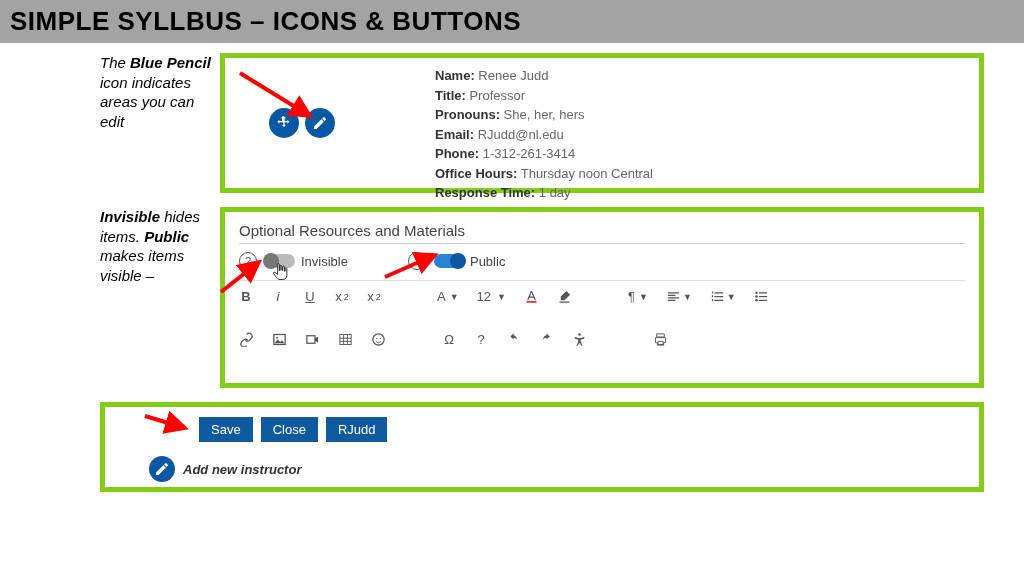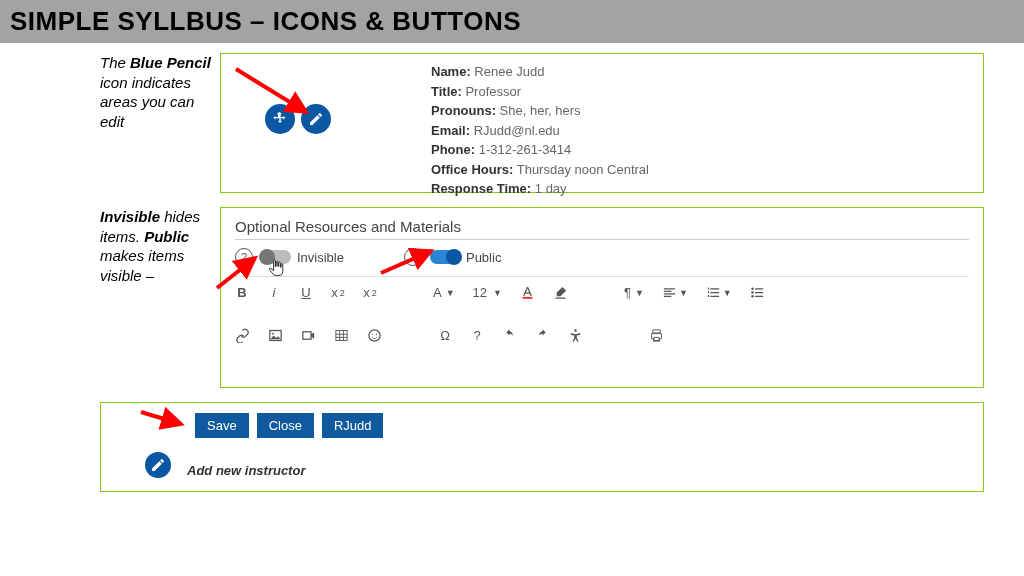--- a/index.html
+++ b/index.html
@@ -1,21 +1,21 @@
 <!DOCTYPE html>
 <html><head>
 <meta charset="utf-8">
 <style>
   * { box-sizing: border-box; }
   body { margin: 0; font-family: Arial, Helvetica, sans-serif; width:1024px; height:576px; background:#fff; color:#000; }
   .header { background:#a3a3a3; padding:6px 10px; font-size:26px; font-weight:700; letter-spacing:0.5px; }
   .content { padding:10px 40px 0 100px; }
   .row { display:flex; margin-bottom:14px; }
   .row .desc { width:120px; font-size:15px; line-height:1.3; padding-right:8px;font-style:italic; }
-  .panel { border:1px solid #84cc16; background:#fff; flex:1; position:relative; padding:10px 14px; }
+  .panel { border:5px solid #84cc16; background:#fff; flex:1; position:relative; padding:10px 14px; }
   .panel1-inner { display:flex; align-items:flex-start; }
   .circle-btn { width:30px; height:30px; border-radius:50%; background:#0a57a4; display:inline-flex; align-items:center; justify-content:center; color:#fff; margin-right:6px; }
   .circle-btn svg { width:16px; height:16px; fill:#fff; }
   .info { margin-left:50px; font-size:13px; color:#666; line-height:1.5; }
   .info .lbl { font-weight:700; color:#333; }
   .arrow { position:absolute; }
   .arrow svg { overflow:visible; }
   .panel2-title { font-size:15px; color:#444; border-bottom:1px solid #ccc; padding-bottom:4px; margin-bottom:8px; }
   .toggles { display:flex; gap:60px; align-items:center; margin-bottom:10px; }
   .helpmark { width:18px;height:18px;border:1.5px solid #555;border-radius:50%;display:inline-flex;align-items:center;justify-content:center;font-size:11px;color:#555;margin-right:8px;}
@@ -23,21 +23,21 @@
   .switch { width:30px;height:14px;border-radius:8px;background:#bbb;position:relative; margin-right:6px;}
   .switch .knob { width:16px;height:16px;border-radius:50%;background:#777;position:absolute;top:-1px;left:-2px;}
   .switch.on { background:#2a84d6;}
   .switch.on .knob { background:#0a57a4; left:auto; right:-2px;}
   .tlabel { font-size:13px; color:#444;}
   .toolbar { border-top:1px solid #e0e0e0; padding-top:8px; display:flex; flex-wrap:wrap; gap:14px 18px; align-items:center; color:#555; font-size:13px;}
   .tb-item { display:inline-flex; align-items:center; gap:2px; min-width:14px; justify-content:center;}
   .tb-item svg { width:15px; height:15px; fill:#555;}
   .row3-btns { display:flex; gap:8px; margin-bottom:14px; margin-left:80px;}
   .sbtn { background:#0f5a9e; color:#fff; font-size:13px; padding:5px 12px; border:none; }
-  .addinst { display:flex; align-items:flex-end; gap:10px; margin-left:30px;}
+  .addinst { display:flex; align-items:center; gap:2px; margin-left:30px;}
   .addinst .circle-btn { width:26px;height:26px;}
   .addinst .txt { font-size:13px; font-style:italic; font-weight:700; color:#333;}
   .cursor-hand { position:absolute; }
   .cursor-hand svg { width:20px;height:20px; }
 </style>
 </head>
 <body>
 
 <div class="header">SIMPLE SYLLBUS – ICONS &amp; BUTTONS</div>
 

